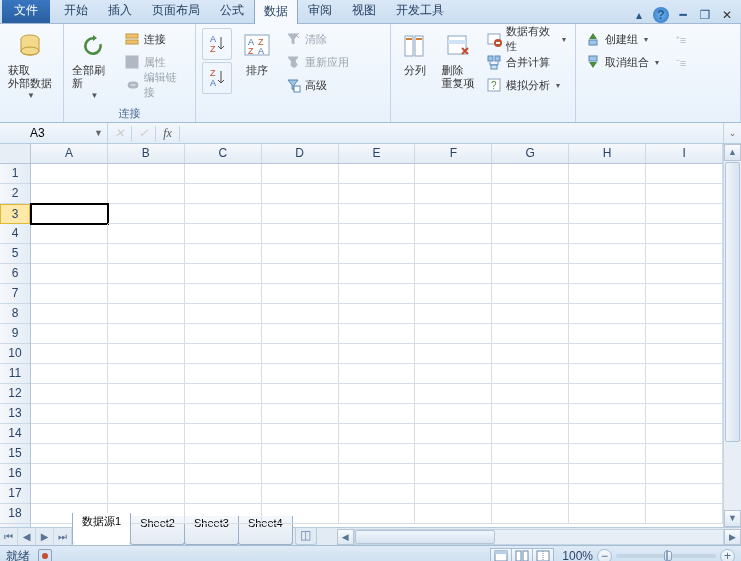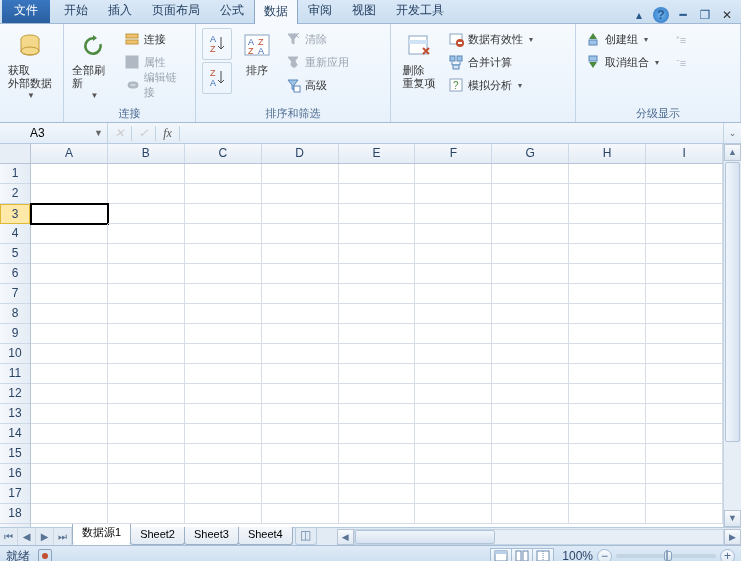--- a/index.html
+++ b/index.html
@@ -51,21 +51,21 @@
 .cell.active { outline: 2px solid #000; outline-offset: -1px; }
 .vscroll { position: absolute; right: 0; top: 0; bottom: 0; width: 18px; background: #e8eef5; border-left: 1px solid #c3d4e3; }
 .vscroll .btn { height: 17px; background: linear-gradient(#f8fafd,#dde7f1); border: 1px solid #b7c5d6; text-align: center; font-size: 9px; line-height: 15px; color: #5a7496;}
 .vscroll .thumb { position: absolute; top: 18px; left: 1px; right: 1px; height: 280px; background: linear-gradient(90deg,#f0f5fb,#d7e3f0); border: 1px solid #b2c4d8; border-radius: 2px; }
 
 
 .sheetbar { height: 18px; background: #e2eaf3; border-top: 1px solid #b7cbde; display: flex; align-items: stretch; }
 .sheetnav { display: flex; border-right: 1px solid #b7cbde; }
 .sheetnav span { width: 18px; text-align: center; font-size: 10px; color: #5a7496; line-height: 17px; border-right: 1px solid #cdd9e6; cursor: pointer; }
 .sheets { display: flex; align-items: flex-end; }
-.sheettab { background: linear-gradient(#f5f8fb,#e2eaf3); border: 1px solid #9cb0c6; border-top: none; padding: 1px 9px 4px; font-size: 11px; margin-left: -1px; border-radius: 0 0 3px 3px; cursor: pointer; }
+.sheettab { background: linear-gradient(#f5f8fb,#e2eaf3); border: 1px solid #9cb0c6; border-top: none; padding: 1px 9px 15px; font-size: 11px; margin-left: -1px; border-radius: 0 0 3px 3px; cursor: pointer; }
 .sheettab.active { background: #fff; border-bottom-color: #fff; position: relative; z-index: 2; font-weight: normal; }
 .newsheet { width: 22px; text-align: center; font-size: 12px; color: #6b89ac; border: 1px solid #b7cbde; border-top:none; border-radius: 0 0 3px 3px; margin-left: 2px; line-height: 15px;}
 .hscroll { flex: 1; margin-left: 20px; display: flex; align-items: center; }
 .hscroll .track { flex: 1; height: 16px; background: #e8eef5; border: 1px solid #c3d4e3; position: relative; margin: 0 0; }
 .hscroll .btn { width: 17px; height: 16px; background: linear-gradient(#f8fafd,#dde7f1); border: 1px solid #b7c5d6; text-align: center; font-size: 9px; line-height: 14px; color: #5a7496;}
 .hscroll .thumb { position: absolute; left: 0; top: 0; bottom: 0; width: 140px; background: linear-gradient(#f0f5fb,#d7e3f0); border: 1px solid #b2c4d8; border-radius: 2px;}
 
 
 .statusbar { height: 21px; background: linear-gradient(#dfeaf6,#cadef0); border-top: 1px solid #a6bdd8; display: flex; align-items: center; padding: 0 6px; gap: 8px; }
 .statusbar .ready { color: #2a4466; }
@@ -221,25 +221,35 @@
           <span class="si">
               <svg width="16" height="16">
                 <path d="M3 3h10l-4 5v5l-2-1V8z" fill="#9ec4e8" stroke="#5a88b8"></path>
                 <rect x="9" y="9" width="6" height="6" fill="#fff" stroke="#5a88b8"></rect>
               </svg>
             </span>
           <span>高级</span>
         </div>
       </div>
     </div>
-    <div class="group-label">排序和筛选</div>
   </div>
 
   <div class="group" style="width:185px">
     <div class="group-body">
+      <div class="bigbtn" style="width:38px">
+        <span class="icon">
+            <svg width="28" height="28">
+              <rect x="4" y="4" width="8" height="20" fill="#fff" stroke="#8aa3c0"></rect>
+              <rect x="14" y="4" width="8" height="20" fill="#fff" stroke="#8aa3c0"></rect>
+              <rect x="5" y="6" width="6" height="2" fill="#d08030"></rect>
+              <rect x="15" y="6" width="6" height="2" fill="#d08030"></rect>
+            </svg>
+          </span>
+        <span class="lbl">分列</span>
+      </div>
       <div class="bigbtn" style="width:44px">
         <span class="icon">
             <svg width="28" height="28">
               <rect x="4" y="4" width="18" height="18" fill="#fff" stroke="#8aa3c0"></rect>
               <rect x="4" y="8" width="18" height="4" fill="#d0e4f6"></rect>
               <path d="M18 16l6 6m0-6l-6 6" stroke="#c05030" stroke-width="2"></path>
             </svg>
           </span>
         <span class="lbl" style="white-space:pre-line">删除
 重复项</span>
@@ -307,21 +317,20 @@
       </div>
       <div class="smallstack" style="margin-left:4px">
         <div class="smallbtn disabled">
             <span class="si" style="font-size:11px;color:#b0b8c4">⁺≡</span>
           </div>
         <div class="smallbtn disabled">
             <span class="si" style="font-size:11px;color:#b0b8c4">⁻≡</span>
           </div>
       </div>
     </div>
-    <div class="group-label">分级显示</div>
   </div>
 
 </div>
 
 <div class="fbar">
   <div class="namebox">
     <span>A3</span>
     <span style="font-size:9px;color:#666">▼</span>
   </div>
   <div class="fx-area">

